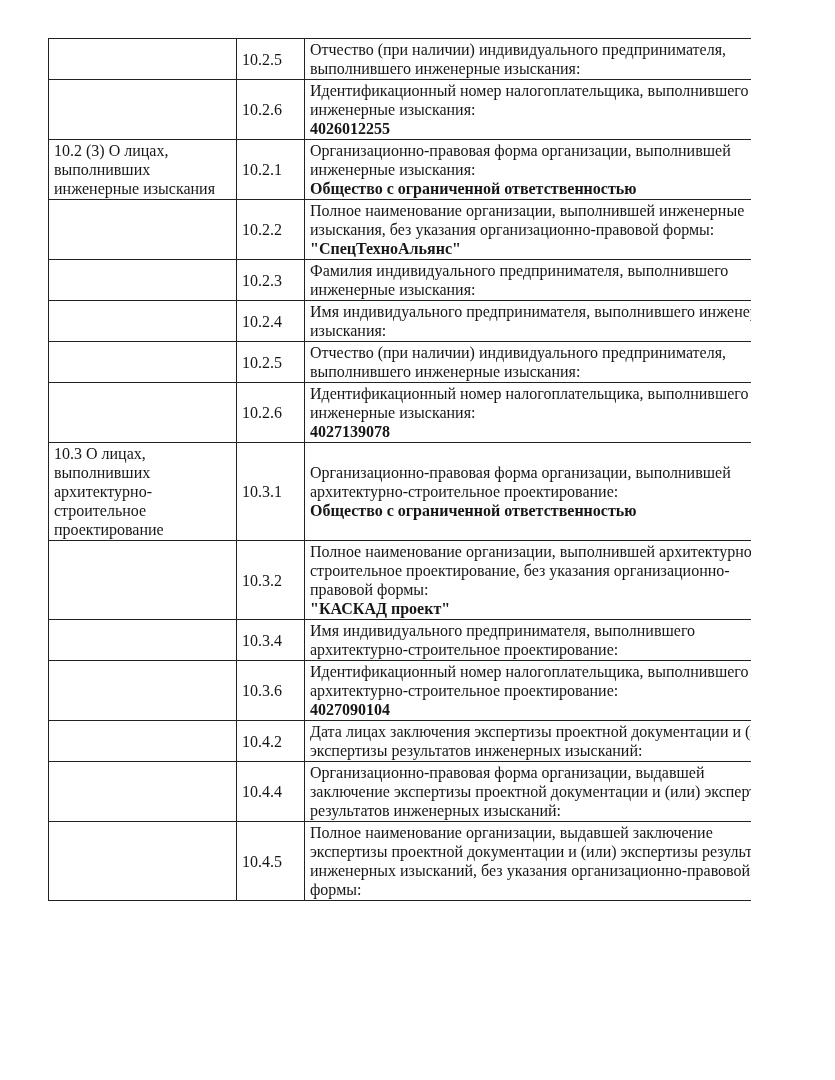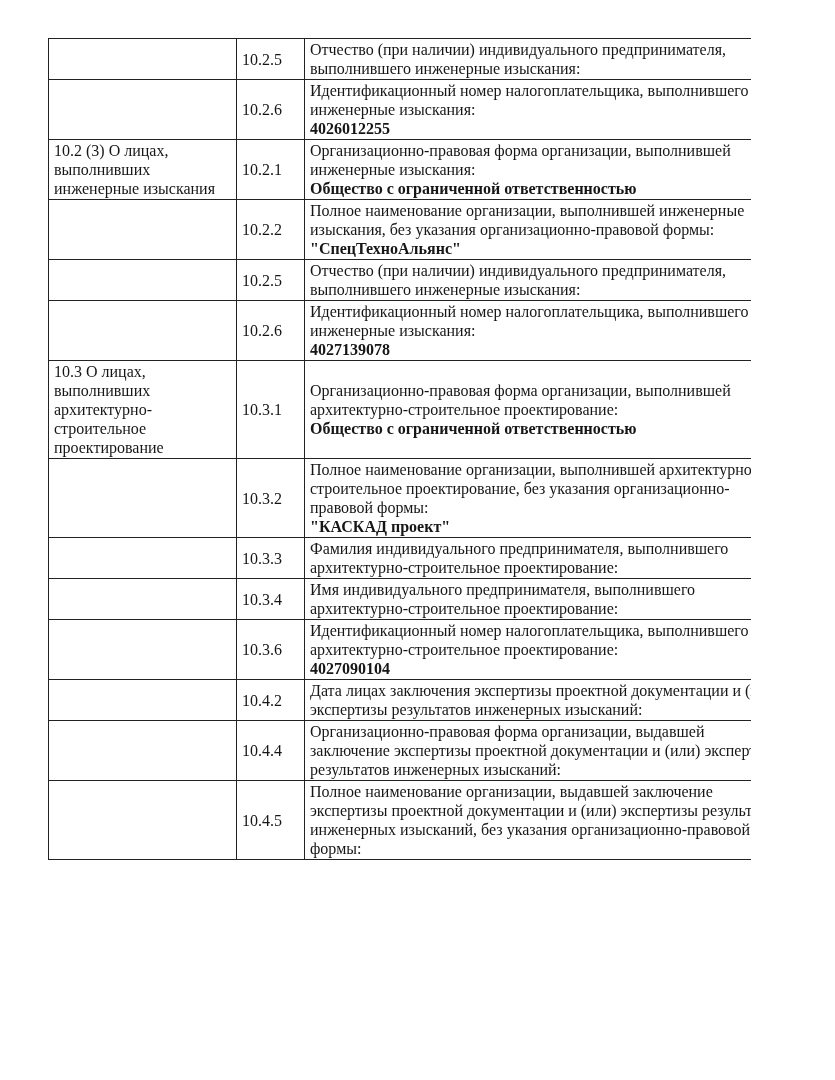--- a/index.html
+++ b/index.html
@@ -80,20 +80,36 @@
         <tr>
     <td class="section-cell"></td>
     <td class="code-cell">10.2.2</td>
     <td class="text-cell">
       <span>Полное наименование организации, выполнившей инженерные изыскания, без указания организационно-правовой формы:</span>
       <div class="item-value">"СпецТехноАльянс"</div>
     </td>
   </tr>
         <tr>
     <td class="section-cell"></td>
+    <td class="code-cell">10.2.3</td>
+    <td class="text-cell">
+      <span>Фамилия индивидуального предпринимателя, выполнившего инженерные изыскания:</span>
+      
+    </td>
+  </tr>
+        <tr>
+    <td class="section-cell"></td>
+    <td class="code-cell">10.2.4</td>
+    <td class="text-cell">
+      <span>Имя индивидуального предпринимателя, выполнившего инженерные изыскания:</span>
+      
+    </td>
+  </tr>
+        <tr>
+    <td class="section-cell"></td>
     <td class="code-cell">10.2.5</td>
     <td class="text-cell">
       <span>Отчество (при наличии) индивидуального предпринимателя, выполнившего инженерные изыскания:</span>
       
     </td>
   </tr>
         <tr>
     <td class="section-cell"></td>
     <td class="code-cell">10.2.6</td>
     <td class="text-cell">
@@ -108,28 +124,20 @@
       <span>Организационно-правовая форма организации, выполнившей архитектурно-строительное проектирование:</span>
       <div class="item-value">Общество с ограниченной ответственностью</div>
     </td>
   </tr>
         <tr>
     <td class="section-cell"></td>
     <td class="code-cell">10.3.2</td>
     <td class="text-cell">
       <span>Полное наименование организации, выполнившей архитектурно-строительное проектирование, без указания организационно-правовой формы:</span>
       <div class="item-value">"КАСКАД проект"</div>
-    </td>
-  </tr>
-        <tr>
-    <td class="section-cell"></td>
-    <td class="code-cell">10.3.3</td>
-    <td class="text-cell">
-      <span>Фамилия индивидуального предпринимателя, выполнившего архитектурно-строительное проектирование:</span>
-      
     </td>
   </tr>
         <tr>
     <td class="section-cell"></td>
     <td class="code-cell">10.3.4</td>
     <td class="text-cell">
       <span>Имя индивидуального предпринимателя, выполнившего архитектурно-строительное проектирование:</span>
       
     </td>
   </tr>

